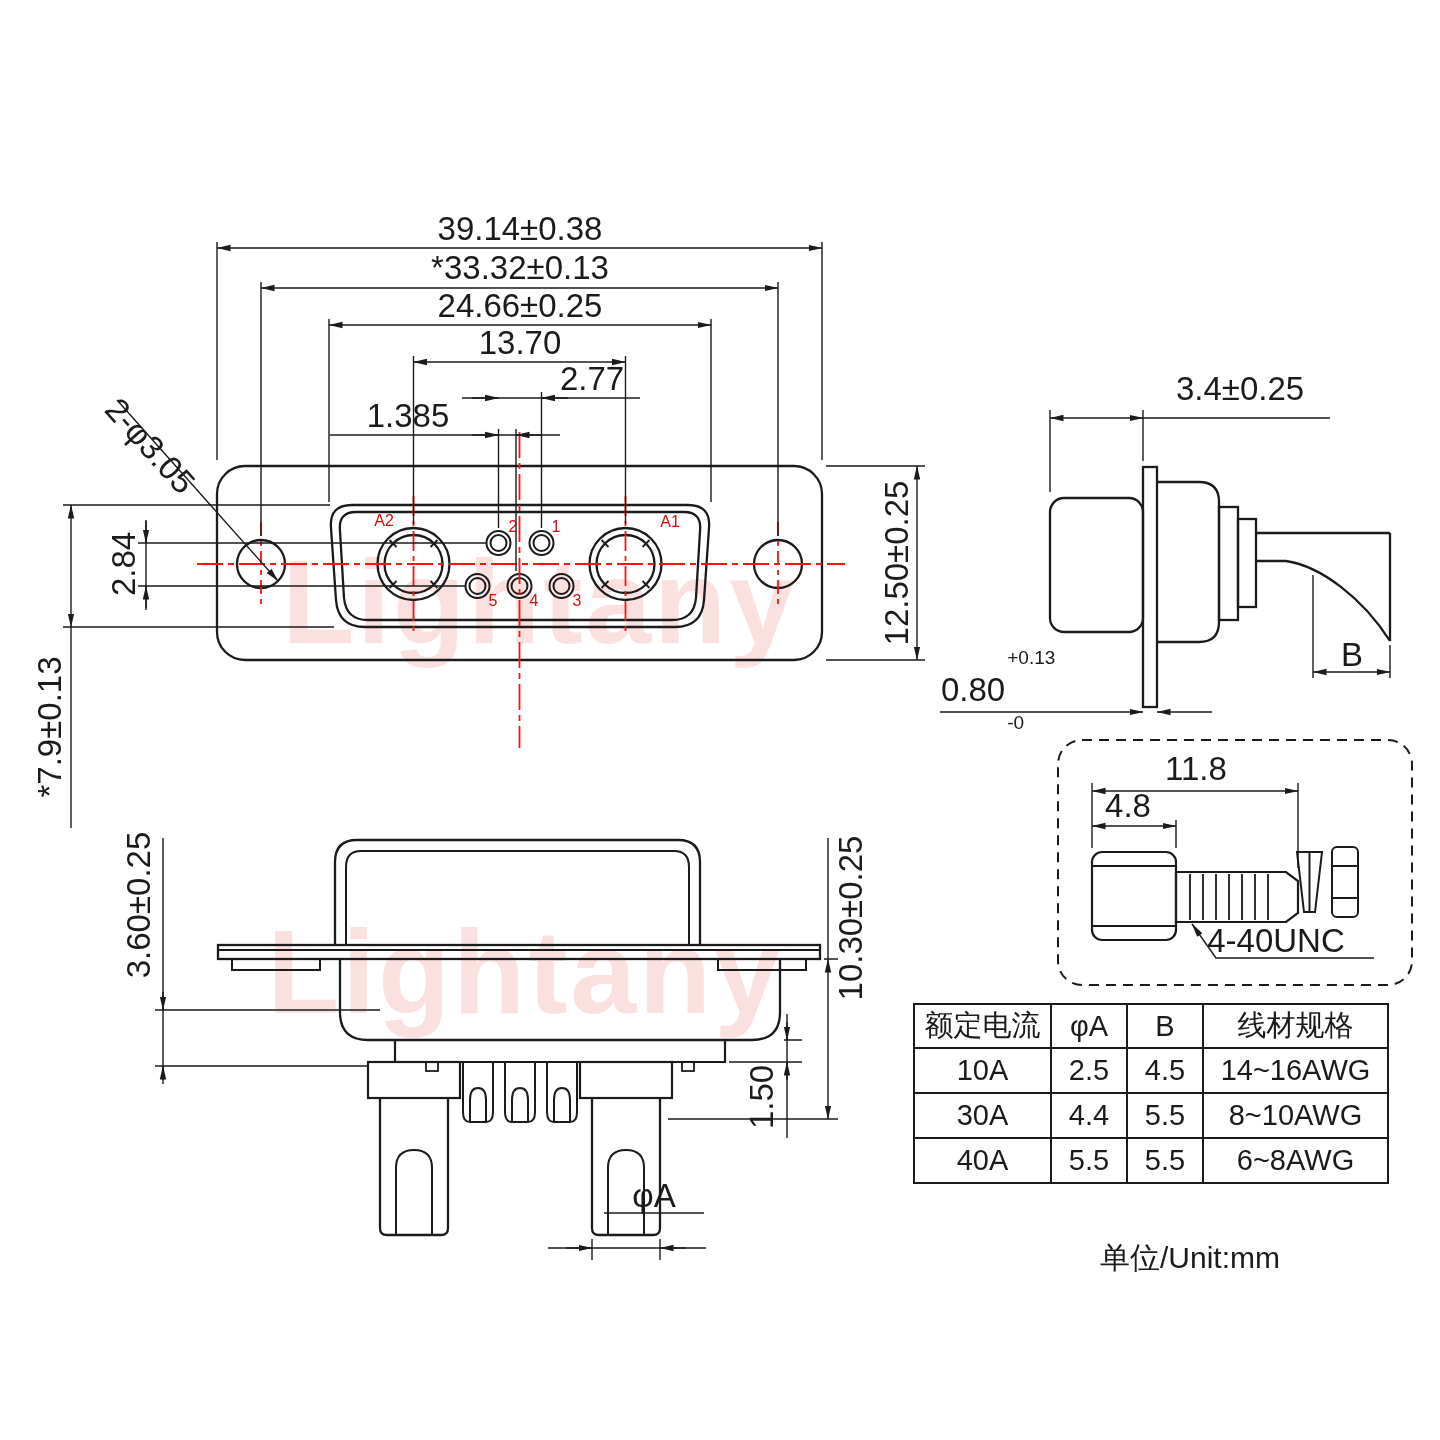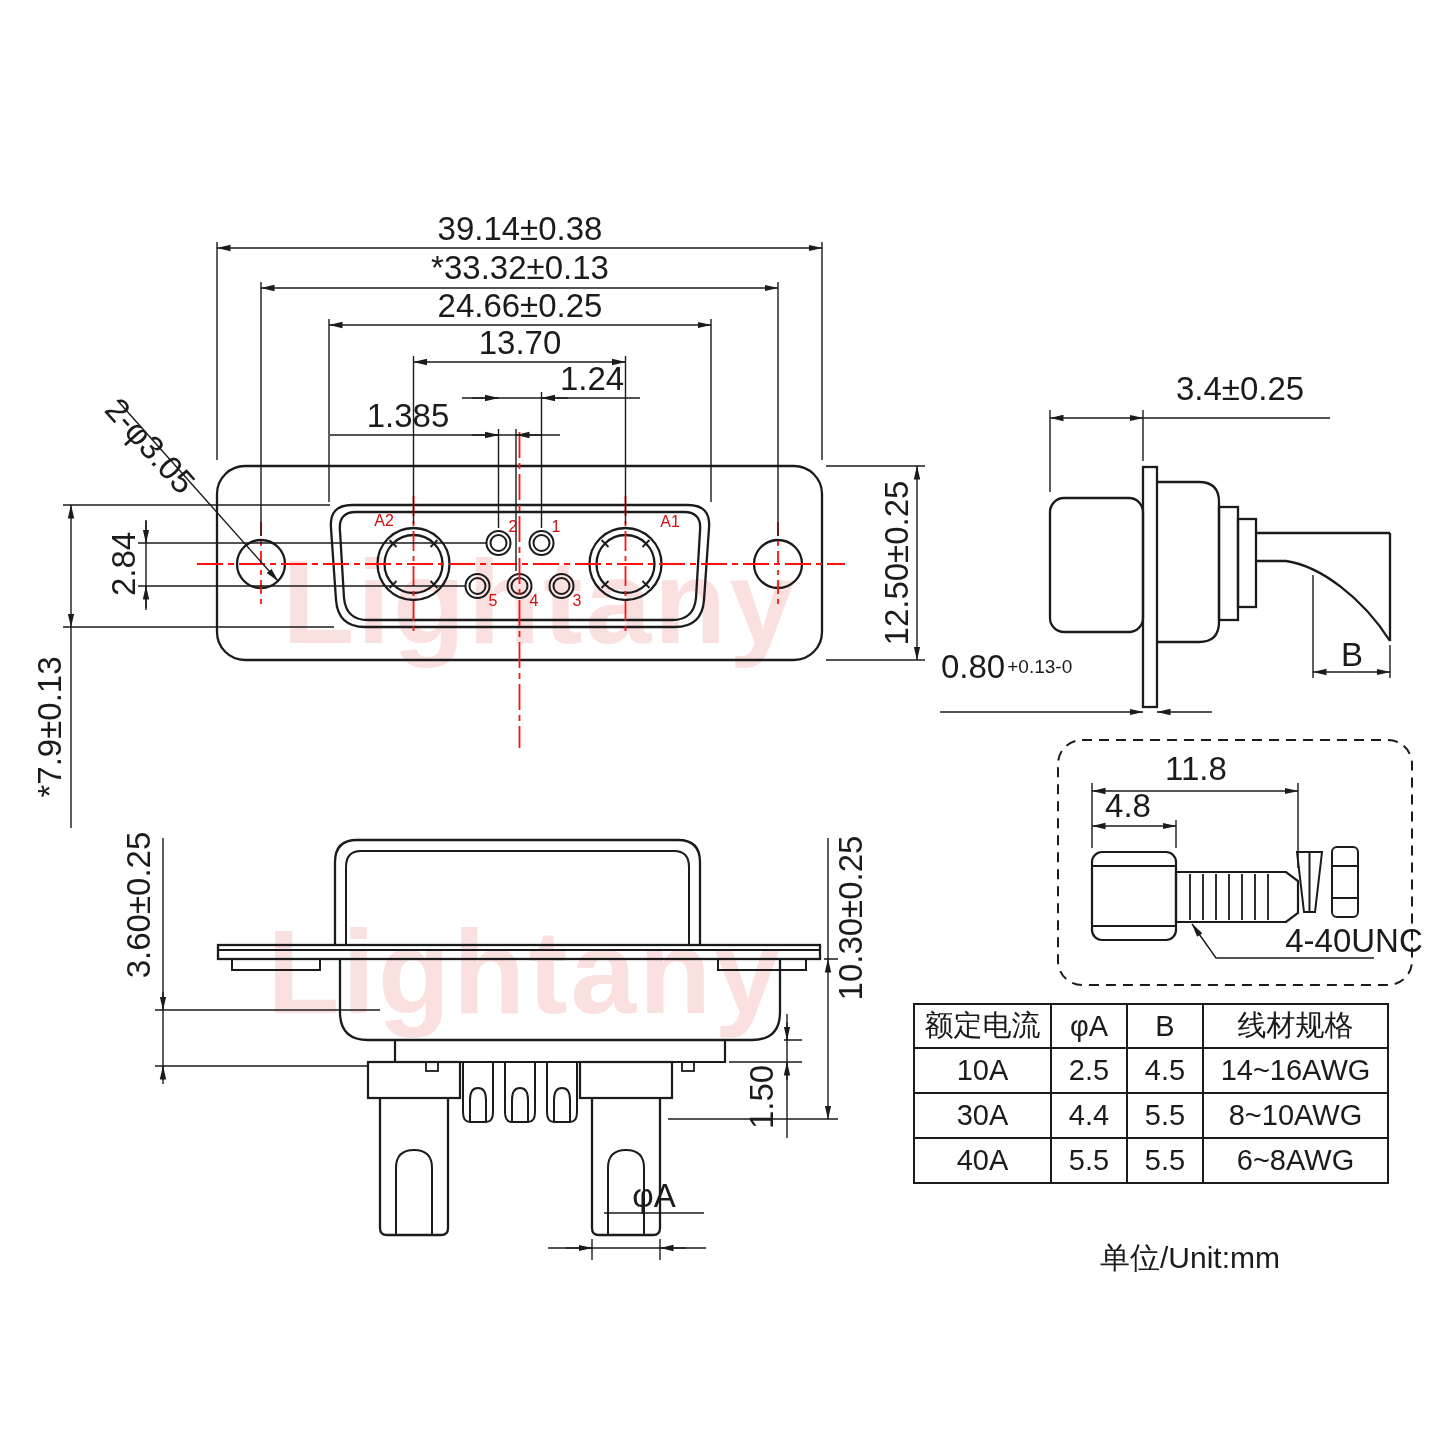--- a/index.html
+++ b/index.html
@@ -7,21 +7,21 @@
          font-family:"Liberation Sans","DejaVu Sans",sans-serif;color:#1b1b1b;}
   .wm{position:absolute;font-weight:bold;font-size:118px;letter-spacing:3px;
       color:#f8cfcc;opacity:.62;transform:translate(-50%,-50%);white-space:nowrap;z-index:0;}
   svg.art{position:absolute;left:0;top:0;z-index:1;}
   .dim{position:absolute;font-size:33px;white-space:nowrap;transform:translate(-50%,-50%);z-index:2;}
   .dim.rot{transform:translate(-50%,-50%) rotate(-90deg);}
   .dim.diag{transform:translate(-50%,-50%) rotate(48deg);}
   .pinlbl{position:absolute;font-size:16px;color:#cf0f0f;transform:translate(-50%,-50%);z-index:2;white-space:nowrap;}
   .tolwrap{position:absolute;display:flex;align-items:center;z-index:2;}
   .tolwrap .main{font-size:33px;}
-  .tolwrap .stack{display:flex;flex-direction:row;font-size:19px;line-height:1.05;margin-left:2px;}
+  .tolwrap .stack{display:flex;flex-direction:column;font-size:19px;line-height:1.05;margin-left:2px;gap:45px;}
   table.spec{position:absolute;left:913px;top:1003px;border-collapse:collapse;z-index:2;
              font-size:29px;table-layout:fixed;}
   table.spec th,table.spec td{border:2px solid #1b1b1b;text-align:center;padding:0;font-weight:normal;}
   table.spec th{height:42px;}
   table.spec td{height:43px;}
   .c0{width:135px}.c1{width:74px}.c2{width:74px}.c3{width:183px}
   .unit{position:absolute;left:1100px;top:1238px;width:295px;text-align:left;font-size:30px;z-index:2;}
 </style>
 </head>
 <body>
@@ -176,21 +176,21 @@
       <path d="M604,1213 H704 M548,1248 H706 M592,1239 V1260 M660,1239 V1260"></path>
       <line x1="566" y1="1248" x2="592" y2="1248" marker-end="url(#arr)"></line>
       <line x1="686" y1="1248" x2="660" y2="1248" marker-end="url(#arr)"></line>
     </g>
   </svg>
 
   <div class="dim" style="left:520px;top:229px;">39.14±0.38</div>
   <div class="dim" style="left:520px;top:268px;">*33.32±0.13</div>
   <div class="dim" style="left:520px;top:306px;">24.66±0.25</div>
   <div class="dim" style="left:520px;top:343px;">13.70</div>
-  <div class="dim" style="left:592px;top:379px;">1.24</div>
+  <div class="dim" style="left:592px;top:379px;">2.77</div>
   <div class="dim" style="left:408px;top:416px;">1.385</div>
   <div class="dim diag" style="left:150px;top:446px;">2-φ3.05</div>
   <div class="dim rot" style="left:124px;top:564px;">2.84</div>
   <div class="dim rot" style="left:50px;top:727px;">*7.9±0.13</div>
   <div class="dim rot" style="left:897px;top:563px;">12.50±0.25</div>
 
   <div class="dim" style="left:1240px;top:389px;">3.4±0.25</div>
   <div class="tolwrap" style="left:941px;top:648px;">
     <span class="main">0.80</span>
     <span class="stack">
@@ -200,21 +200,21 @@
   </div>
   <div class="dim" style="left:1352px;top:655px;">B</div>
 
   <div class="dim rot" style="left:139px;top:905px;">3.60±0.25</div>
   <div class="dim rot" style="left:851px;top:918px;">10.30±0.25</div>
   <div class="dim rot" style="left:762px;top:1097px;">1.50</div>
   <div class="dim" style="left:654px;top:1196px;">φA</div>
 
   <div class="dim" style="left:1196px;top:769px;">11.8</div>
   <div class="dim" style="left:1128px;top:806px;">4.8</div>
-  <div class="dim" style="left:1354px;top:941px;">4-40UNC</div>
+  <div class="dim" style="left:1276px;top:941px;">4-40UNC</div>
 
   <div class="pinlbl" style="left:384px;top:521px;">A2</div>
   <div class="pinlbl" style="left:513px;top:527px;">2</div>
   <div class="pinlbl" style="left:556px;top:527px;">1</div>
   <div class="pinlbl" style="left:670px;top:522px;">A1</div>
   <div class="pinlbl" style="left:493px;top:601px;">5</div>
   <div class="pinlbl" style="left:534px;top:601px;">4</div>
   <div class="pinlbl" style="left:577px;top:601px;">3</div>
 
   <table class="spec">

